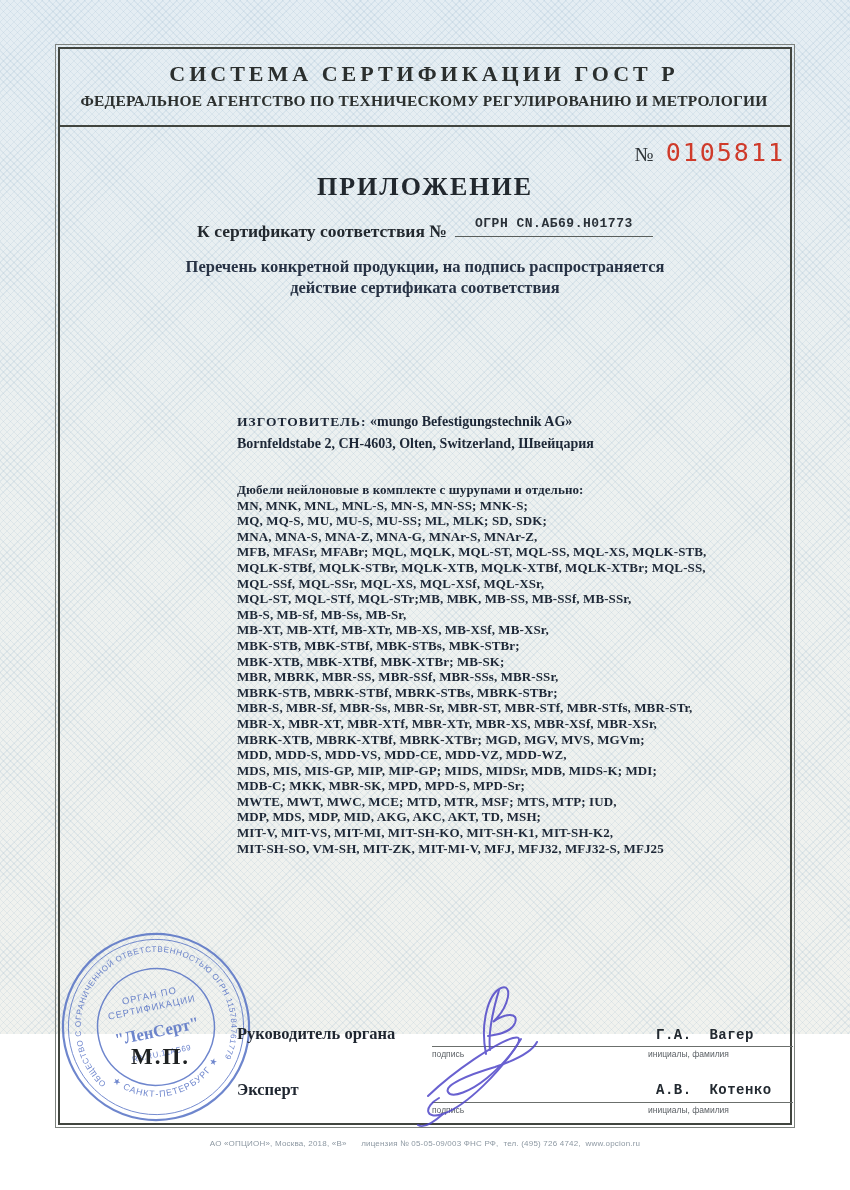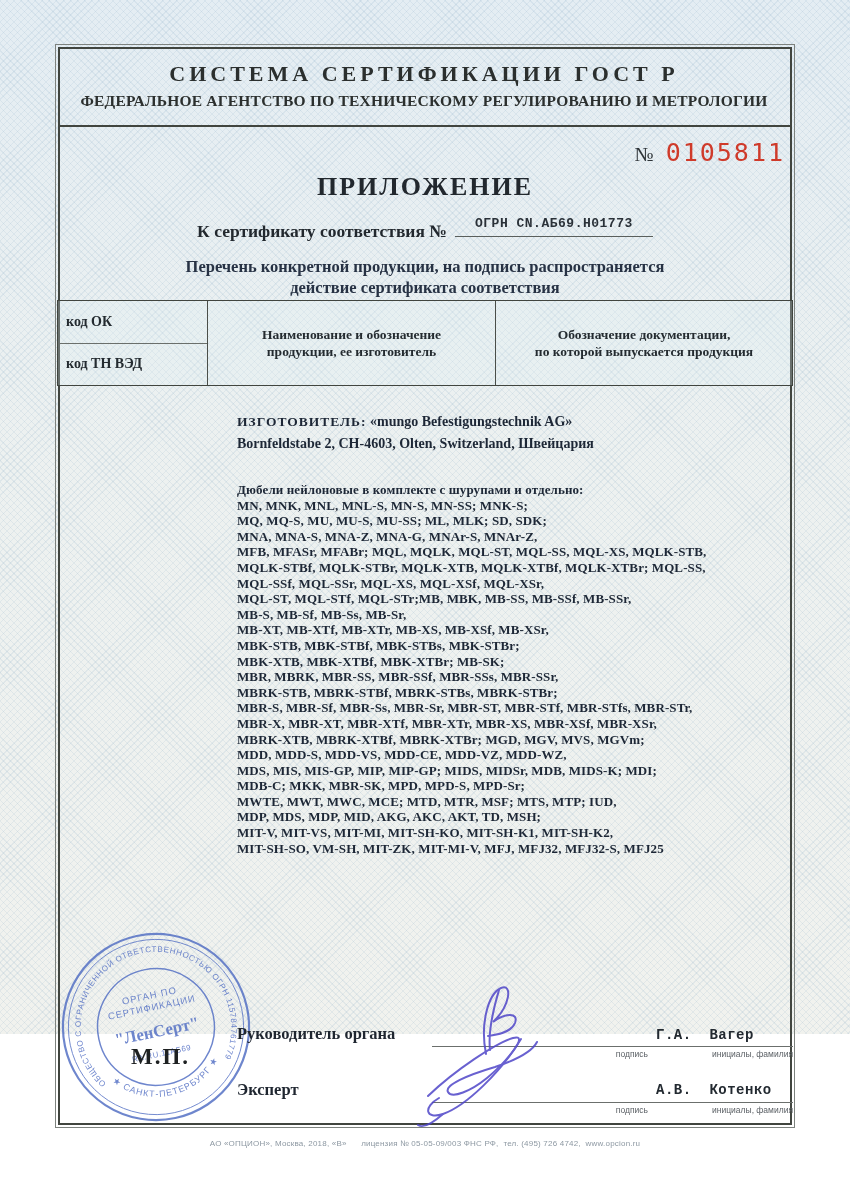--- a/index.html
+++ b/index.html
@@ -44,21 +44,21 @@
   .man-name,.man-address{font-weight:bold;}
   
   .product-list{left:237px;top:482px;width:580px;font-weight:bold;font-size:13px;line-height:15.6px;letter-spacing:.1px;color:#1d2736;}
   .product-line{white-space:nowrap;}
   
   .stamp-svg{left:57px;top:928px;}
   .mp-label{left:131px;top:1044px;font-weight:bold;font-size:23px;letter-spacing:2px;color:#1e2122;}
   
   .sig-label{font-weight:bold;font-size:16.5px;color:#1f2630;white-space:nowrap;}
   .uline{border-top:1px solid #6b6f6c;height:0;}
-  .sig-cap{font-family:"Liberation Sans", sans-serif;font-size:8.5px;color:#5c6166;text-align:right;}
+  .sig-cap{font-family:"Liberation Sans", sans-serif;font-size:8.5px;color:#5c6166;text-align:left;}
   .sig-name{font-family:Liberation Mono, monospace;font-weight:bold;font-size:14px;letter-spacing:.5px;color:#232a31;white-space:pre;}
   .ink{pointer-events:none;}
   
   .footer-imprint{left:0;top:1139px;width:850px;text-align:center;font-family:"Liberation Sans", sans-serif;font-size:8px;letter-spacing:.2px;color:#8d98a2;white-space:pre;}
 </style>
 </head>
 <body>
 
 <div class="page">
 
@@ -79,34 +79,20 @@
 
   <div class="abs cert-ref">
     <span class="cert-ref-label">К сертификату соответствия №</span><span class="cert-ref-box"><span class="cert-ref-value">ОГРН CN.АБ69.Н01773</span></span>
   </div>
 
   <div class="abs subtitle">
     <div>Перечень конкретной продукции,  на подпись распространяется</div>
     <div>действие сертификата соответствия</div>
   </div>
 
-  <div class="abs ptable">
-    <div class="c1">
-      <div class="half first">код ОК</div>
-      <div class="half">код ТН ВЭД</div>
-    </div>
-    <div class="c2">
-      <div>Наименование и обозначение</div>
-      <div>продукции, ее изготовитель</div>
-    </div>
-    <div class="c3">
-      <div>Обозначение документации,</div>
-      <div>по которой выпускается продукция</div>
-    </div>
-  </div>
 
   <div class="abs manufacturer">
     <div>
       <span class="man-label">ИЗГОТОВИТЕЛЬ:</span>
       <span class="man-name">«mungo Befestigungstechnik AG»</span>
     </div>
     <div class="man-address">Bornfeldstabe 2, CH-4603, Olten, Switzerland, Швейцария</div>
   </div>
 
   <div class="abs product-list">

